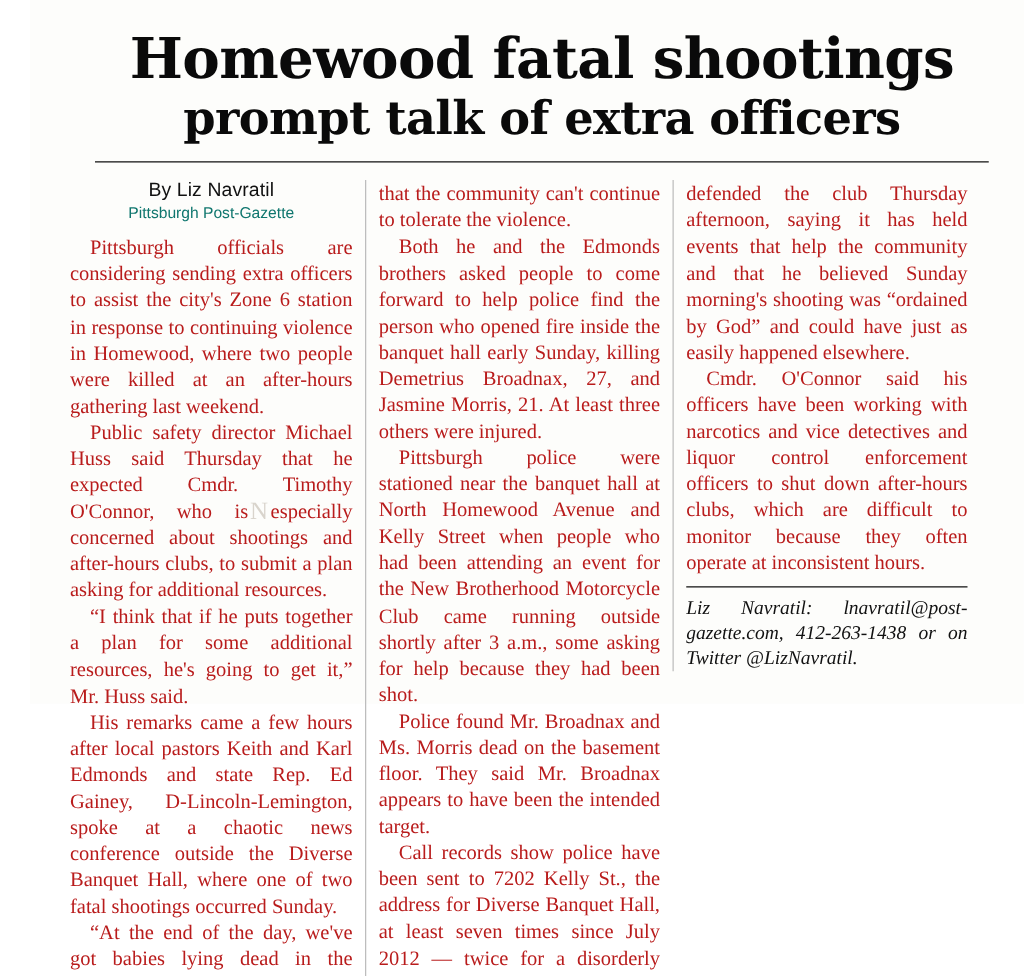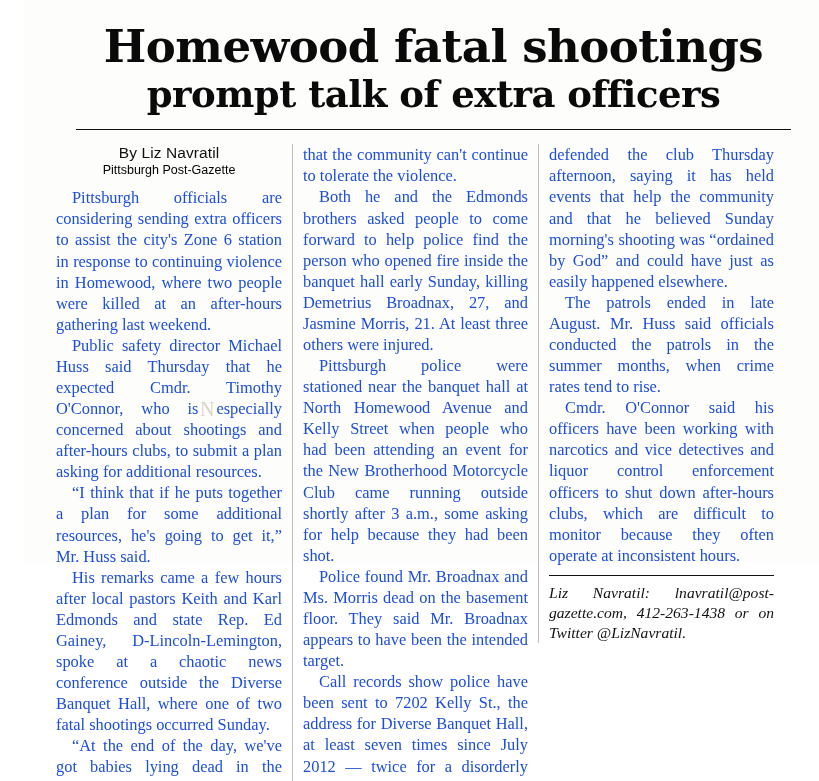--- a/index.html
+++ b/index.html
@@ -65,31 +65,31 @@
     font-family: "Liberation Sans", sans-serif;
     font-size: 15.5px;
     color: #111;
     margin: 0 0 1px 0;
     letter-spacing: 0.1px;
   }
   .byline-sub {
     text-align: center;
     font-family: "Liberation Sans", sans-serif;
     font-size: 12.5px;
-    color: #000000;
+    color: #0f766e;
     margin: 0 0 10px 0;
   }
   p.body {
     margin: 0;
     font-family: "Liberation Serif", serif;
     font-size: 16.4px;
     line-height: 1.285;
     text-align: justify;
     text-indent: 16px;
-    color: #1d4ed8;
+    color: #b91c1c;
     hyphens: auto;
     -webkit-hyphens: auto;
   }
   p.body.noindent { text-indent: 0; }
   .credit {
     margin-top: 9px;
     padding-top: 7px;
     border-top: 1px solid #111;
     font-family: "Liberation Serif", serif;
     font-style: italic;
@@ -137,21 +137,20 @@
       <p class="body noindent">that the community can't continue to tolerate the violence.</p>
       <p class="body">Both he and the Edmonds brothers asked people to come forward to help police find the person who opened fire inside the banquet hall early Sunday, killing Demetrius Broadnax, 27, and Jasmine Morris, 21. At least three others were injured.</p>
       <p class="body">Pittsburgh police were stationed near the banquet hall at North Homewood Avenue and Kelly Street when people who had been attending an event for the New Brotherhood Motorcycle Club came running outside shortly after 3 a.m., some asking for help because they had been shot.</p>
       <p class="body">Police found Mr. Broadnax and Ms. Morris dead on the basement floor. They said Mr. Broadnax appears to have been the intended target.</p>
       <p class="body">Call records show police have been sent to 7202 Kelly St., the address for Diverse Banquet Hall, at least seven times since July 2012 — twice for a disorderly person, twice to take theft reports, once for a fight and twice for gunfire.</p>
 
     </div>
 
     <div class="col c3">
       <p class="body noindent">defended the club Thursday afternoon, saying it has held events that help the community and that he believed Sunday morning's shooting was “ordained by God” and could have just as easily happened elsewhere.</p>
-      <p class="body">The patrols ended in late August. Mr. Huss said officials conducted the patrols in the summer months, when crime rates tend to rise.</p>
       <p class="body">Cmdr. O'Connor said his officers have been working with narcotics and vice detectives and liquor control enforcement officers to shut down after-hours clubs, which are difficult to monitor because they often operate at inconsistent hours.</p>
       <div class="credit">Liz Navratil: lnavratil@post-gazette.com, 412-263-1438 or on Twitter @LizNavratil.</div>
     </div>
 
   </div>
 
   <div class="watermark">N</div>
 </div>
 
 </body></html>

